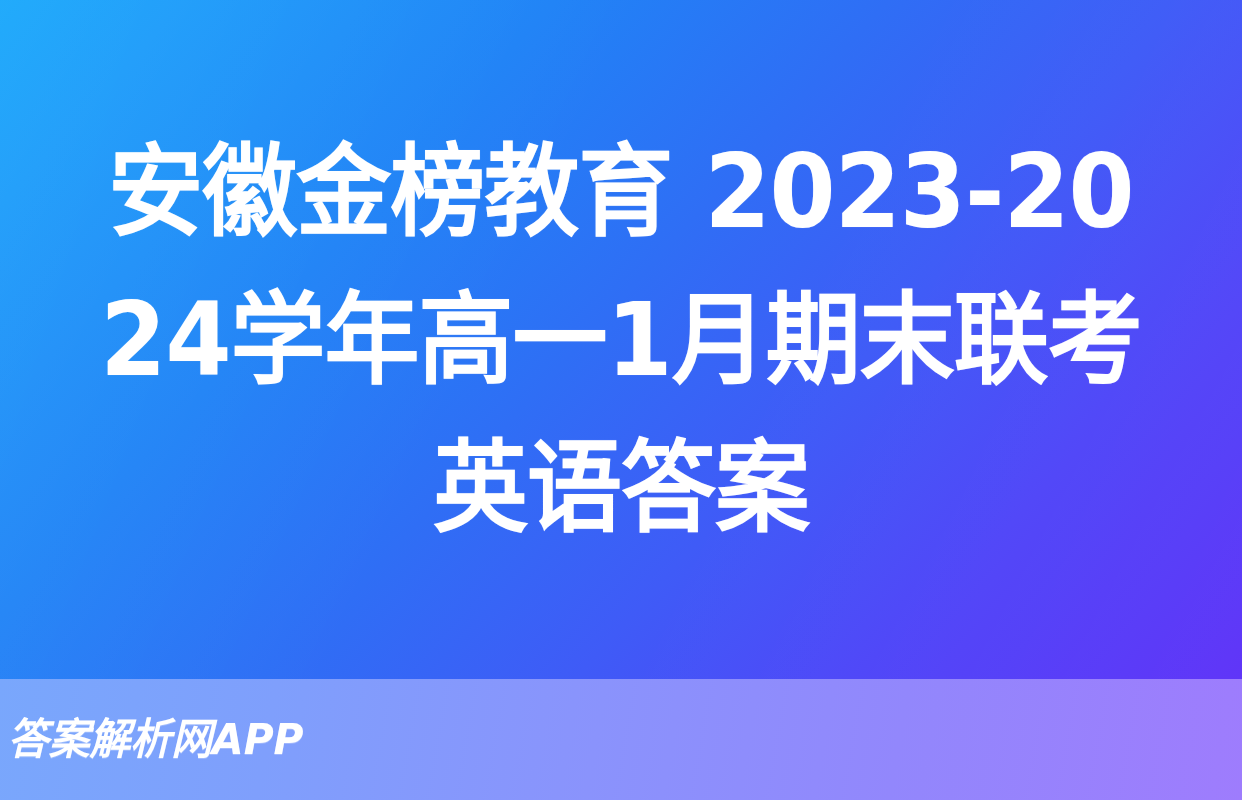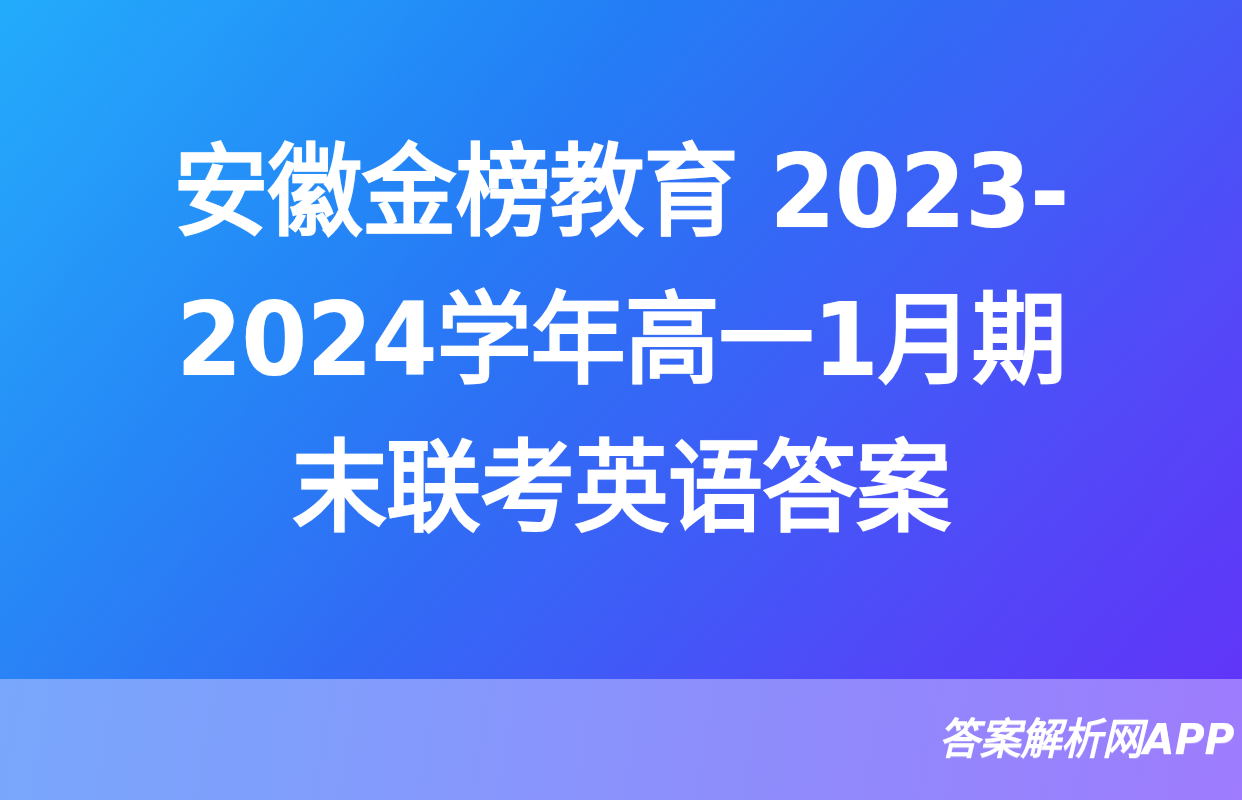--- a/index.html
+++ b/index.html
@@ -30,21 +30,21 @@
         #1a9bfa 10%,
         #2083f6 30%,
         #2f6ef5 48%,
         #3f5bf7 64%,
         #4f45f8 80%,
         #5b2ff8 100%);
     display: flex;
     align-items: center;
     justify-content: center;
     box-sizing: border-box;
-    padding: 0 116px;
+    padding: 0 51px;
   }
 
   
   .stage::after {
     content: "";
     position: absolute;
     inset: 0;
     background: linear-gradient(115deg,
         rgba(255,255,255,0.06) 0%,
         rgba(255,255,255,0.00) 42%,
@@ -77,21 +77,21 @@
     position: relative;
     flex: 1 1 auto;
     background: linear-gradient(100deg,
         #79a7fc 0%,
         #7f9ffc 22%,
         #8a93fc 48%,
         #9287fc 72%,
         #9e7cfd 100%);
     display: flex;
     align-items: center;
-    justify-content: flex-end;
+    justify-content: flex-start;
   }
 
   .footer-brand {
     color: #ffffff;
     font-family: "DejaVu Sans", "Liberation Sans", sans-serif;
     font-weight: 700;
     font-style: italic;
     font-size: 43px;
     line-height: 1;
     letter-spacing: 0px;

